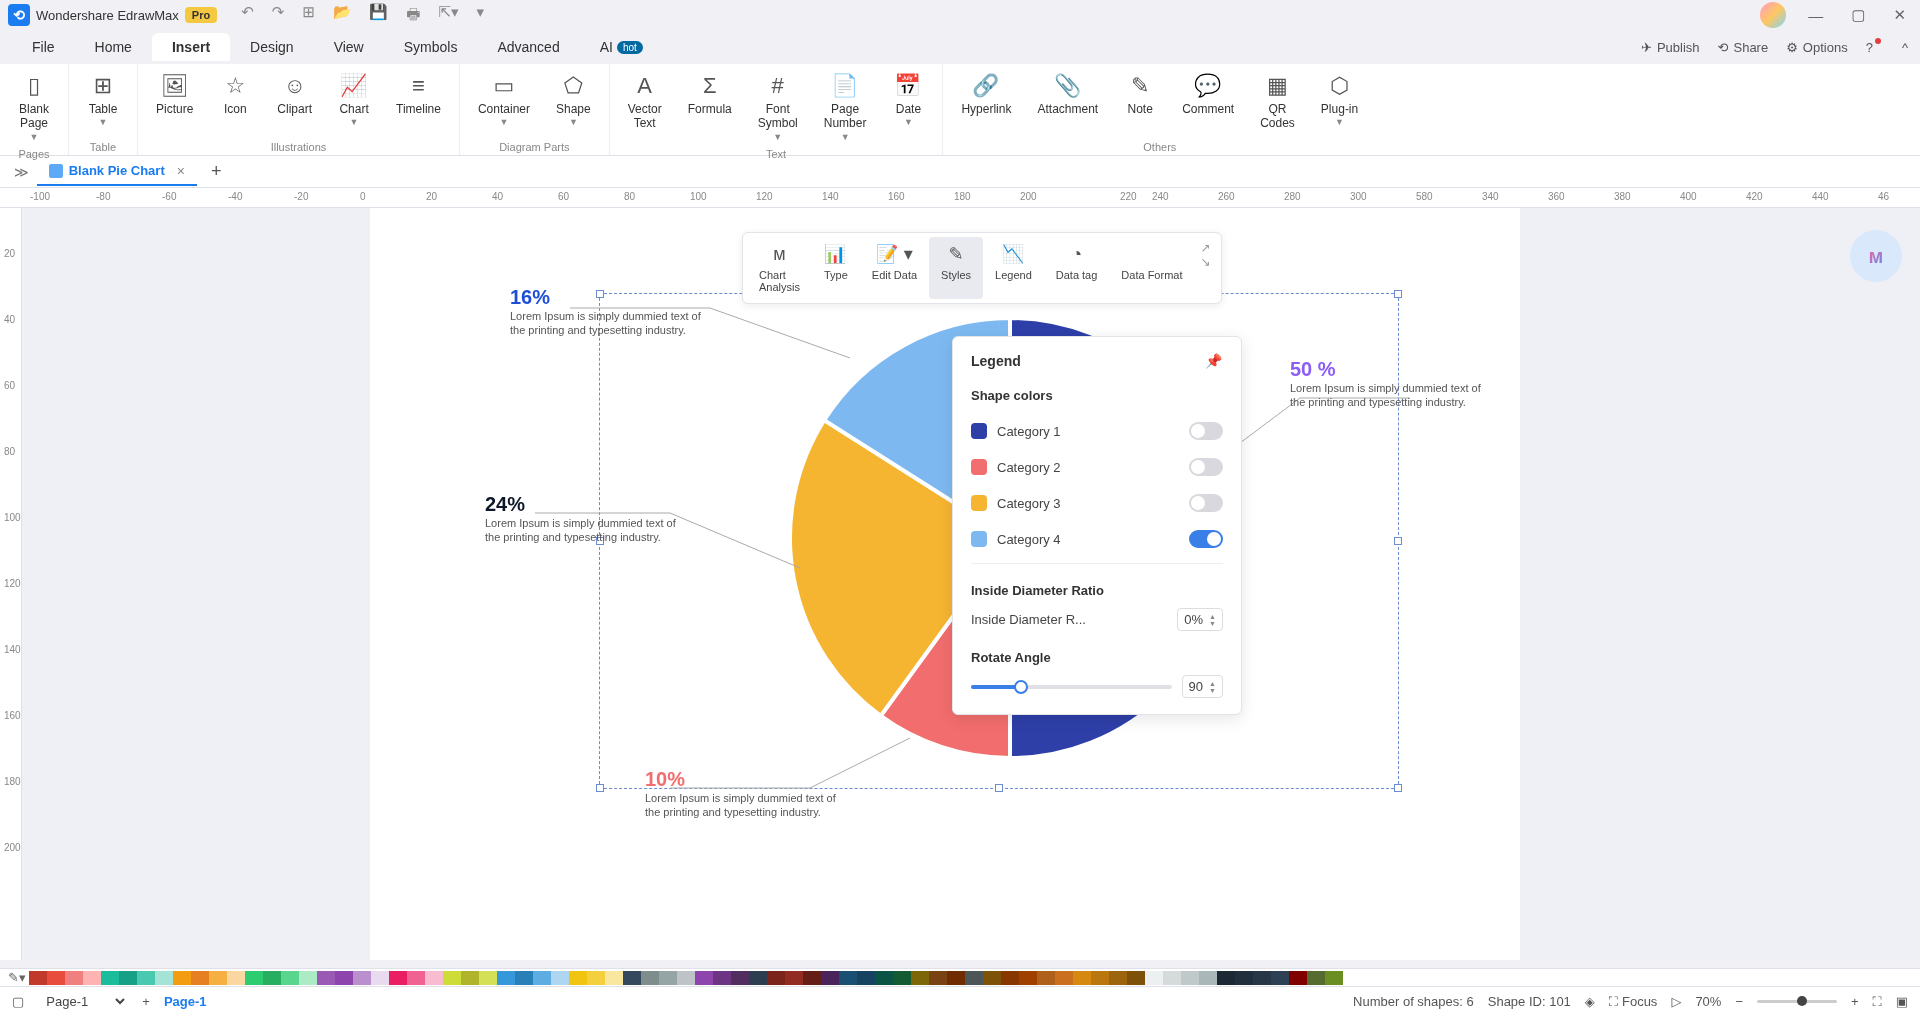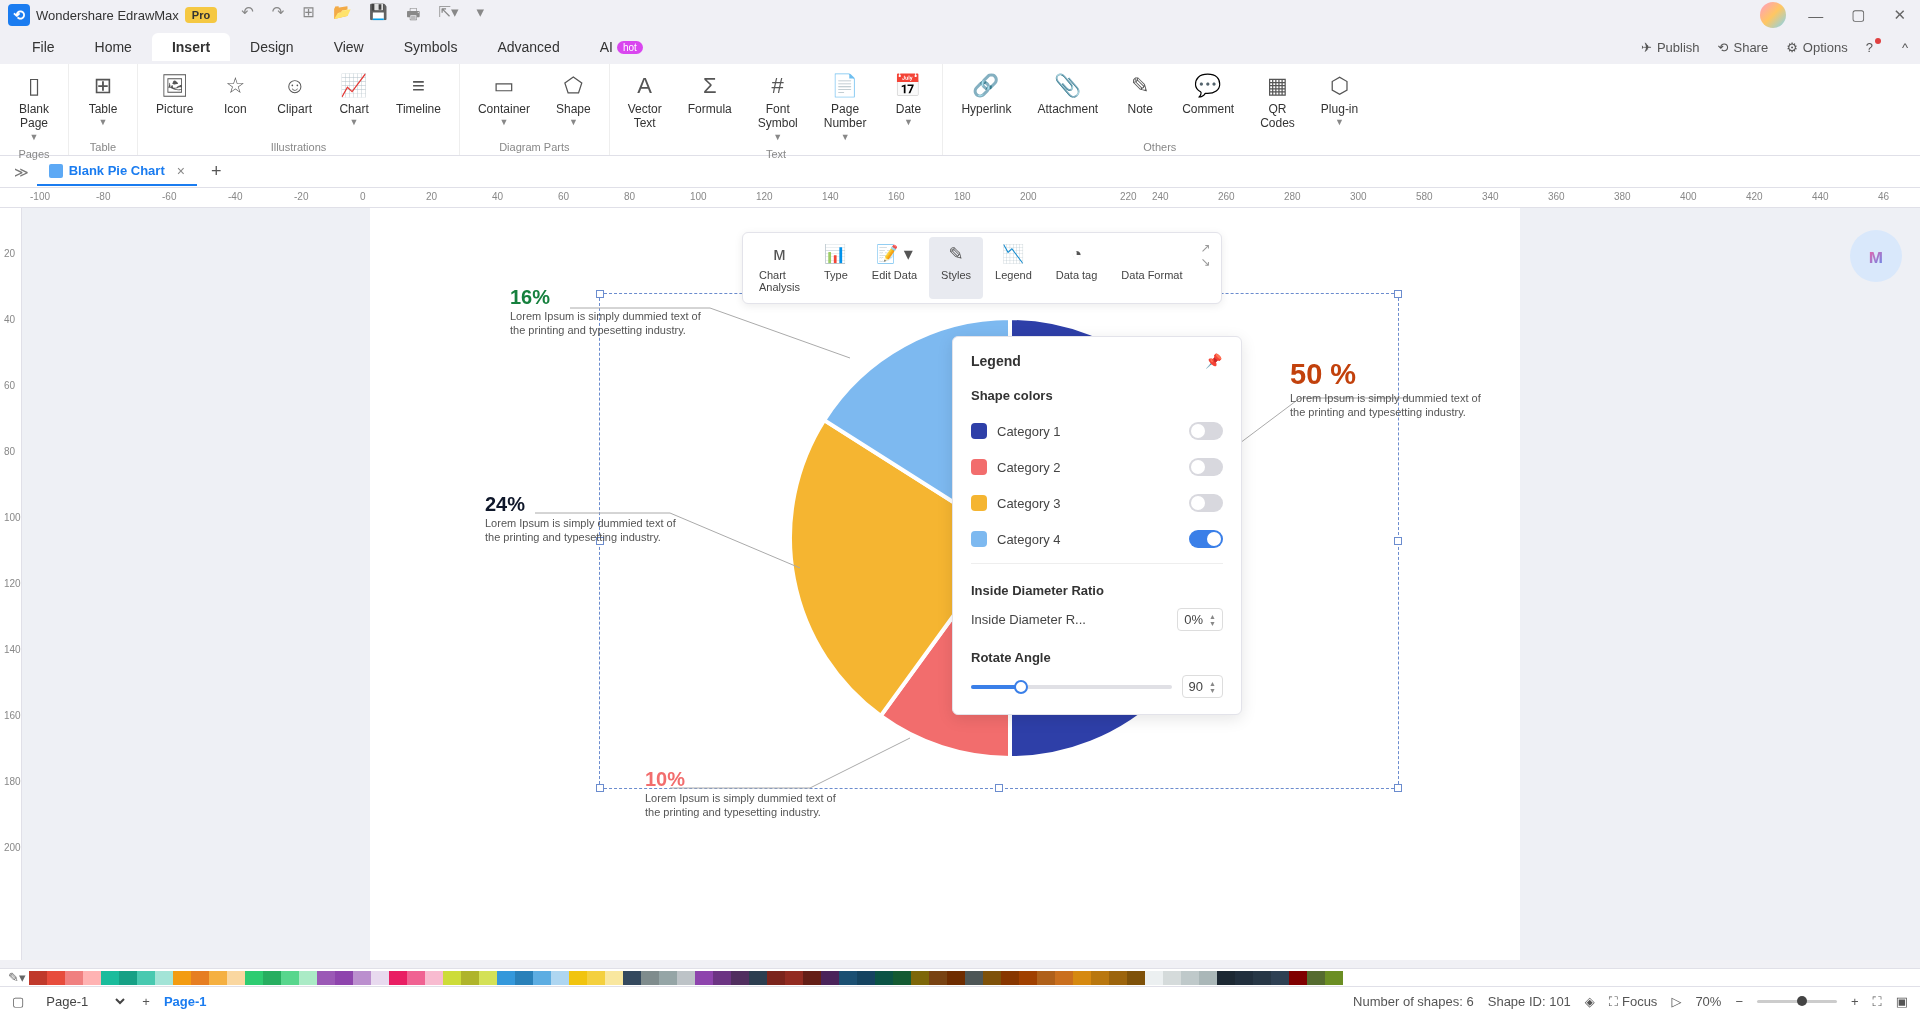--- a/index.html
+++ b/index.html
@@ -14,21 +14,21 @@
 .qat-btn { cursor: pointer; color: #888; }
 .titlebar-right { margin-left: auto; display: flex; gap: 16px; align-items: center; color: #666; font-size: 15px; }
 .avatar { width: 26px; height: 26px; border-radius: 50%; background: linear-gradient(135deg,#ff9ac5,#ffc762,#7ed3f7); }
 .win-btn { cursor: pointer; padding: 0 6px; }
 
 
 .menubar { height: 34px; display: flex; align-items: center; padding: 0 12px; background: #f0f0f5; }
 .menu-item { padding: 6px 20px; font-size: 14px; color: #333; cursor: pointer; border-radius: 6px 6px 0 0; }
 .menu-item.active { background: #fff; font-weight: 600; }
 .ai-menu { display: flex; align-items: center; gap: 4px; }
-.hot-badge { background: #d946ef; color: #fff; font-size: 10px; padding: 1px 6px; border-radius: 8px; }
+.hot-badge { background: #0369a1; color: #fff; font-size: 10px; padding: 1px 6px; border-radius: 8px; }
 .menubar-right { margin-left: auto; display: flex; gap: 18px; align-items: center; font-size: 13px; color: #555; }
 .menubar-right-item { display: flex; align-items: center; gap: 5px; cursor: pointer; }
 .opt-dot { width: 6px; height: 6px; background: #e04040; border-radius: 50%; position: relative; top: -6px; left: -3px; }
 
 
 .ribbon { background: #fff; height: 92px; display: flex; border-bottom: 1px solid #e0e0e8; }
 .ribbon-group { display: flex; flex-direction: column; padding: 4px 10px 2px; border-right: 1px solid #eee; }
 .ribbon-group.noborder { border-right: none; }
 .ribbon-buttons { display: flex; gap: 10px; flex: 1; }
 .ribbon-btn { display: flex; flex-direction: column; align-items: center; justify-content: flex-start; padding: 4px 8px; cursor: pointer; font-size: 12px; color: #333; min-width: 48px; }
@@ -381,36 +381,36 @@
     </div>
 
     <svg style="position:absolute; left:0; top:0; width:1150px; height:800px; pointer-events:none;">
       <polyline points="480,150 340,100 200,100" stroke="#aaa" fill="none"></polyline>
       <polyline points="430,360 300,305 165,305" stroke="#aaa" fill="none"></polyline>
       <polyline points="540,530 440,580 300,580" stroke="#aaa" fill="none"></polyline>
       <polyline points="850,250 930,190 1040,190" stroke="#aaa" fill="none"></polyline>
     </svg>
 
     <div class="chart-label" style="left:140px; top:78px;">
-      <div class="chart-pct" style="color:#15803d;">16%</div>
+      <div class="chart-pct" style="color:#1d4ed8;">16%</div>
       <div class="chart-desc">Lorem Ipsum is simply dummied text of the printing and typesetting industry.</div>
     </div>
 
     <div class="chart-label" style="left:115px; top:285px;">
       <div class="chart-pct" style="color:#0f172a;">24%</div>
       <div class="chart-desc">Lorem Ipsum is simply dummied text of the printing and typesetting industry.</div>
     </div>
 
     <div class="chart-label" style="left:275px; top:560px;">
       <div class="chart-pct" style="color:#f26d6d;">10%</div>
       <div class="chart-desc">Lorem Ipsum is simply dummied text of the printing and typesetting industry.</div>
     </div>
 
     <div class="chart-label" style="left:920px; top:150px;">
-      <div class="chart-pct" style="color:#c2410c; font-size:29px;">50 %</div>
+      <div class="chart-pct" style="color:#8b5cf6; font-size:20px;">50 %</div>
       <div class="chart-desc">Lorem Ipsum is simply dummied text of the printing and typesetting industry.</div>
     </div>
 
   </div>
 
   <div class="float-toolbar" style="left:720px; top:24px;" id="floatTb">
       <div class="float-btn">
         <div class="float-icon">ᴍ</div>
         <div>Chart<br>Analysis</div>
       </div>

